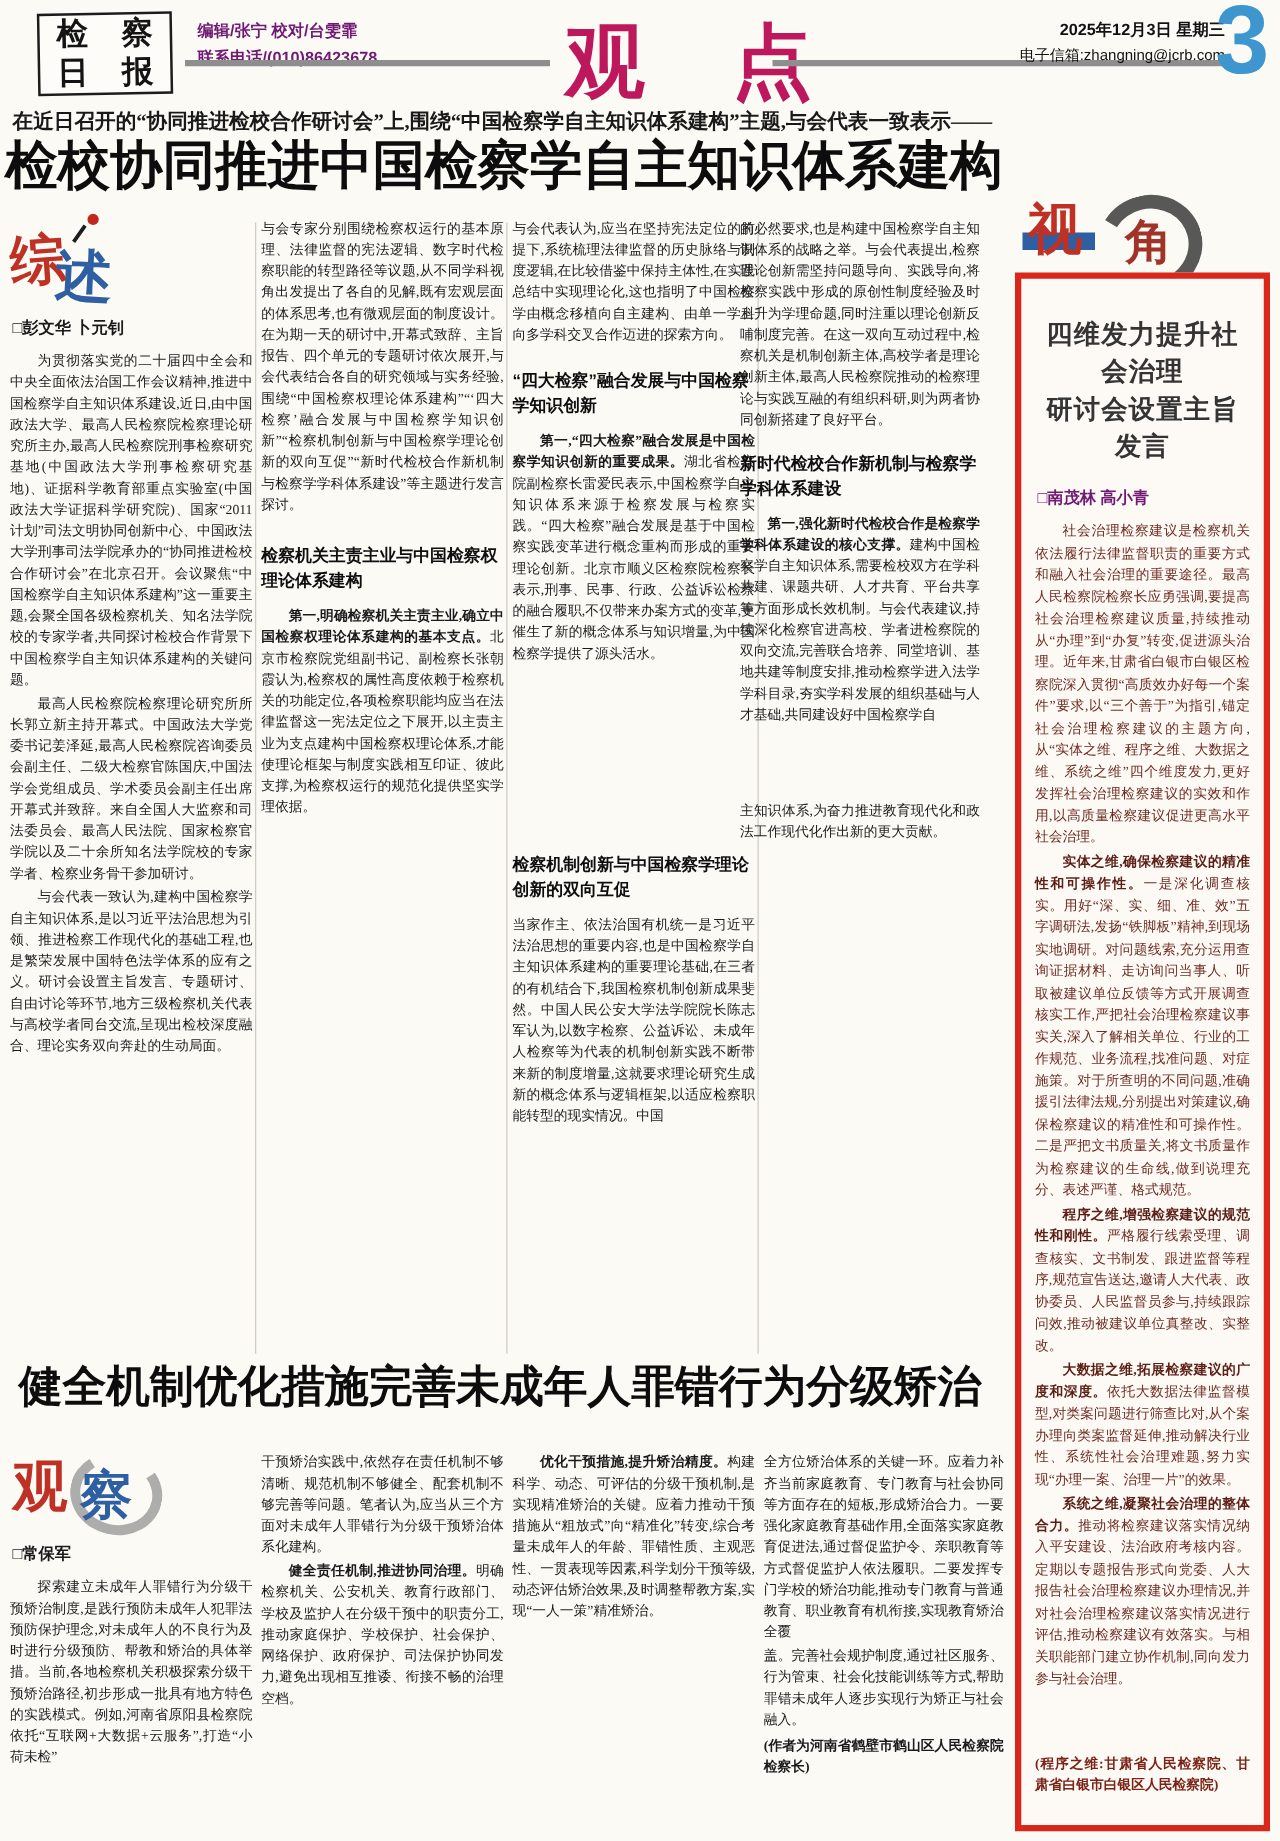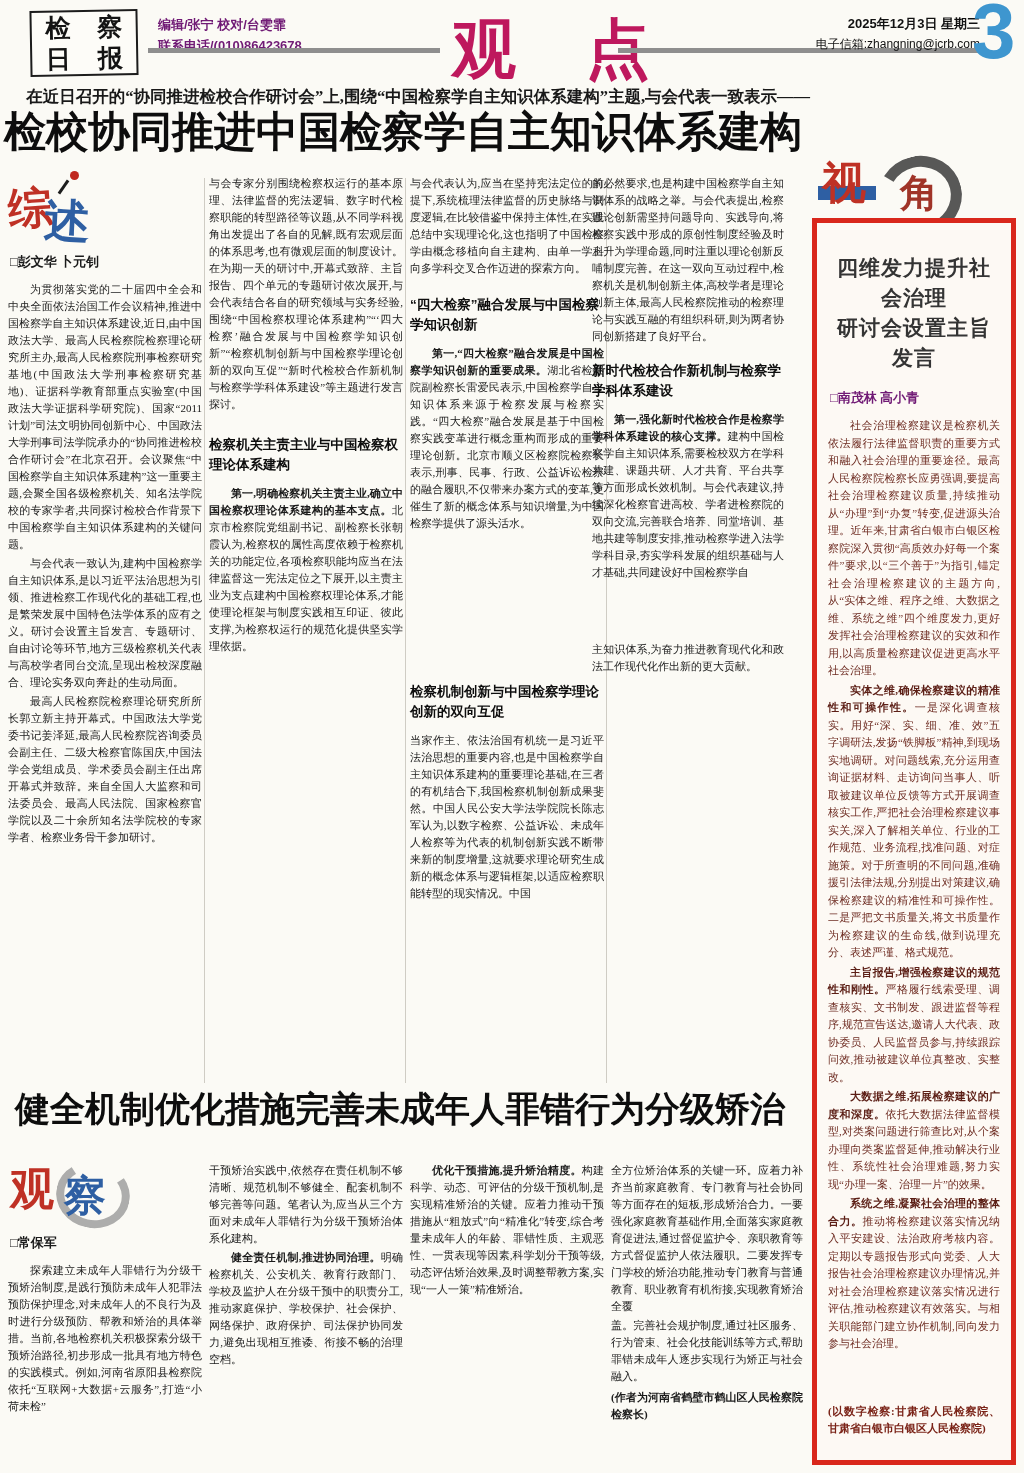--- a/index.html
+++ b/index.html
@@ -14,21 +14,21 @@
              font-size:13px;font-weight:bold;color:#701a75;line-height:21px;}
   .rule{height:5px;background:#8e8e8e;}
   .section-title{left:452px;top:6px;font-family:"Liberation Sans","DejaVu Sans",sans-serif;
                  font-size:64px;font-weight:900;color:#be185d;letter-spacing:26px;}
   .dateblock{left:640px;top:14px;width:340px;text-align:right;
              font-family:"Liberation Sans","DejaVu Sans",sans-serif;font-size:13px;font-weight:bold;
              color:#111;line-height:20px;}
   .pagenum{left:972px;top:-8px;font-family:"Liberation Sans","DejaVu Sans",sans-serif;
            font-size:78px;font-weight:900;color:#3e96cf;line-height:78px;}
   
-  .kicker{left:10px;top:86px;width:800px;font-size:16.5px;font-weight:bold;color:#191919;text-align:right;}
+  .kicker{left:10px;top:86px;width:800px;font-size:16.5px;font-weight:bold;color:#191919;}
   .headline1{left:2px;top:104px;width:802px;text-align:center;font-weight:900;font-size:42px;
              letter-spacing:0px;color:#0d0d0d;}
   .col{position:absolute;top:175px;width:194px;height:912px;}
   .p{font-size:11px;line-height:17px;text-align:justify;text-indent:2em;margin:0 0 2px 0;}
   .p.noind{text-indent:0;}
   .lead{font-weight:bold;}
   .colhead{font-family:"Liberation Sans","DejaVu Sans",sans-serif;font-weight:bold;
            font-size:13.5px;line-height:20px;color:#0e0e0e;margin:14px 0 10px 0;text-align:left;}
   .credit{font-size:11px;line-height:17px;font-weight:bold;text-align:justify;margin-top:4px;}
   .divider{width:1px;background:#cfccc4;}
@@ -89,22 +89,22 @@
 
 <div class="col" style="left:8px;">
   <div class="lab zs" style="position:relative;height:72px;">
     <span class="c1">综</span>
     <span class="c2">述</span>
     <span class="pen-dot"></span>
     <span class="pen-tip"></span>
   </div>
   <div class="byline">□彭文华  卜元钊</div>
   <p class="p">为贯彻落实党的二十届四中全会和中央全面依法治国工作会议精神,推进中国检察学自主知识体系建设,近日,由中国政法大学、最高人民检察院检察理论研究所主办,最高人民检察院刑事检察研究基地(中国政法大学刑事检察研究基地)、证据科学教育部重点实验室(中国政法大学证据科学研究院)、国家“2011计划”司法文明协同创新中心、中国政法大学刑事司法学院承办的“协同推进检校合作研讨会”在北京召开。会议聚焦“中国检察学自主知识体系建构”这一重要主题,会聚全国各级检察机关、知名法学院校的专家学者,共同探讨检校合作背景下中国检察学自主知识体系建构的关键问题。</p>
+  <p class="p">最高人民检察院检察理论研究所所长郭立新主持开幕式。中国政法大学党委书记姜泽延,最高人民检察院咨询委员会副主任、二级大检察官陈国庆,中国法学会党组成员、学术委员会副主任出席开幕式并致辞。来自全国人大监察和司法委员会、最高人民法院、国家检察官学院以及二十余所知名法学院校的专家学者、检察业务骨干参加研讨。</p>
   <p class="p">与会代表一致认为,建构中国检察学自主知识体系,是以习近平法治思想为引领、推进检察工作现代化的基础工程,也是繁荣发展中国特色法学体系的应有之义。研讨会设置主旨发言、专题研讨、自由讨论等环节,地方三级检察机关代表与高校学者同台交流,呈现出检校深度融合、理论实务双向奔赴的生动局面。</p>
-  <p class="p">最高人民检察院检察理论研究所所长郭立新主持开幕式。中国政法大学党委书记姜泽延,最高人民检察院咨询委员会副主任、二级大检察官陈国庆,中国法学会党组成员、学术委员会副主任出席开幕式并致辞。来自全国人大监察和司法委员会、最高人民法院、国家检察官学院以及二十余所知名法学院校的专家学者、检察业务骨干参加研讨。</p>
 </div>
 
 <div class="col" style="left:209px;">
   <p class="p noind">与会专家分别围绕检察权运行的基本原理、法律监督的宪法逻辑、数字时代检察职能的转型路径等议题,从不同学科视角出发提出了各自的见解,既有宏观层面的体系思考,也有微观层面的制度设计。在为期一天的研讨中,开幕式致辞、主旨报告、四个单元的专题研讨依次展开,与会代表结合各自的研究领域与实务经验,围绕“中国检察权理论体系建构”“‘四大检察’融合发展与中国检察学知识创新”“检察机制创新与中国检察学理论创新的双向互促”“新时代检校合作新机制与检察学学科体系建设”等主题进行发言探讨。</p>
   <div class="colhead" style="margin-top:22px;">检察机关主责主业与中国检察权理论体系建构</div>
   <p class="p"><span class="lead">第一,明确检察机关主责主业,确立中国检察权理论体系建构的基本支点。</span><span>北京市检察院党组副书记、副检察长张朝霞认为,检察权的属性高度依赖于检察机关的功能定位,各项检察职能均应当在法律监督这一宪法定位之下展开,以主责主业为支点建构中国检察权理论体系,才能使理论框架与制度实践相互印证、彼此支撑,为检察权运行的规范化提供坚实学理依据。</span></p>
 </div>
 
 <div class="col" style="left:410px;">
   <p class="p noind">与会代表认为,应当在坚持宪法定位的前提下,系统梳理法律监督的历史脉络与制度逻辑,在比较借鉴中保持主体性,在实践总结中实现理论化,这也指明了中国检察学由概念移植向自主建构、由单一学科向多学科交叉合作迈进的探索方向。</p>
@@ -129,24 +129,24 @@
 </div>
 
 <div class="abs vbox">
   <div class="hl">
     <div>四维发力提升社会治理</div>
     <div>研讨会设置主旨发言</div>
   </div>
   <div class="byline">□南茂林  高小青</div>
   <p class="p">社会治理检察建议是检察机关依法履行法律监督职责的重要方式和融入社会治理的重要途径。最高人民检察院检察长应勇强调,要提高社会治理检察建议质量,持续推动从“办理”到“办复”转变,促进源头治理。近年来,甘肃省白银市白银区检察院深入贯彻“高质效办好每一个案件”要求,以“三个善于”为指引,锚定社会治理检察建议的主题方向,从“实体之维、程序之维、大数据之维、系统之维”四个维度发力,更好发挥社会治理检察建议的实效和作用,以高质量检察建议促进更高水平社会治理。</p>
   <p class="p"><span class="lead">实体之维,确保检察建议的精准性和可操作性。</span><span>一是深化调查核实。用好“深、实、细、准、效”五字调研法,发扬“铁脚板”精神,到现场实地调研。对问题线索,充分运用查询证据材料、走访询问当事人、听取被建议单位反馈等方式开展调查核实工作,严把社会治理检察建议事实关,深入了解相关单位、行业的工作规范、业务流程,找准问题、对症施策。对于所查明的不同问题,准确援引法律法规,分别提出对策建议,确保检察建议的精准性和可操作性。二是严把文书质量关,将文书质量作为检察建议的生命线,做到说理充分、表述严谨、格式规范。</span></p>
-  <p class="p"><span class="lead">主旨报告,增强检察建议的规范性和刚性。</span><span>严格履行线索受理、调查核实、文书制发、跟进监督等程序,规范宣告送达,邀请人大代表、政协委员、人民监督员参与,持续跟踪问效,推动被建议单位真整改、实整改。</span></p>
+  <p class="p"><span class="lead">程序之维,增强检察建议的规范性和刚性。</span><span>严格履行线索受理、调查核实、文书制发、跟进监督等程序,规范宣告送达,邀请人大代表、政协委员、人民监督员参与,持续跟踪问效,推动被建议单位真整改、实整改。</span></p>
   <p class="p"><span class="lead">大数据之维,拓展检察建议的广度和深度。</span><span>依托大数据法律监督模型,对类案问题进行筛查比对,从个案办理向类案监督延伸,推动解决行业性、系统性社会治理难题,努力实现“办理一案、治理一片”的效果。</span></p>
   <p class="p"><span class="lead">系统之维,凝聚社会治理的整体合力。</span><span>推动将检察建议落实情况纳入平安建设、法治政府考核内容。定期以专题报告形式向党委、人大报告社会治理检察建议办理情况,并对社会治理检察建议落实情况进行评估,推动检察建议有效落实。与相关职能部门建立协作机制,同向发力参与社会治理。</span></p>
-  <p class="credit">(以数字检察:甘肃省人民检察院、甘肃省白银市白银区人民检察院)</p>
+  <p class="credit">(程序之维:甘肃省人民检察院、甘肃省白银市白银区人民检察院)</p>
 </div>
 
 <div class="abs headline2">健全机制优化措施完善未成年人罪错行为分级矫治</div>
 
 <div class="bcol" style="left:8px;">
   <div class="lab" style="position:relative;height:62px;">
     <span class="gray-ring" style="left:48px;top:0px;width:58px;height:50px;transform:rotate(12deg);border-top-color:transparent;"></span>
     <span class="c1" style="position:absolute;left:2px;top:-2px;font-size:44px;">观</span>
     <span class="c2" style="position:absolute;left:56px;top:6px;font-size:42px;">察</span>
   </div>

